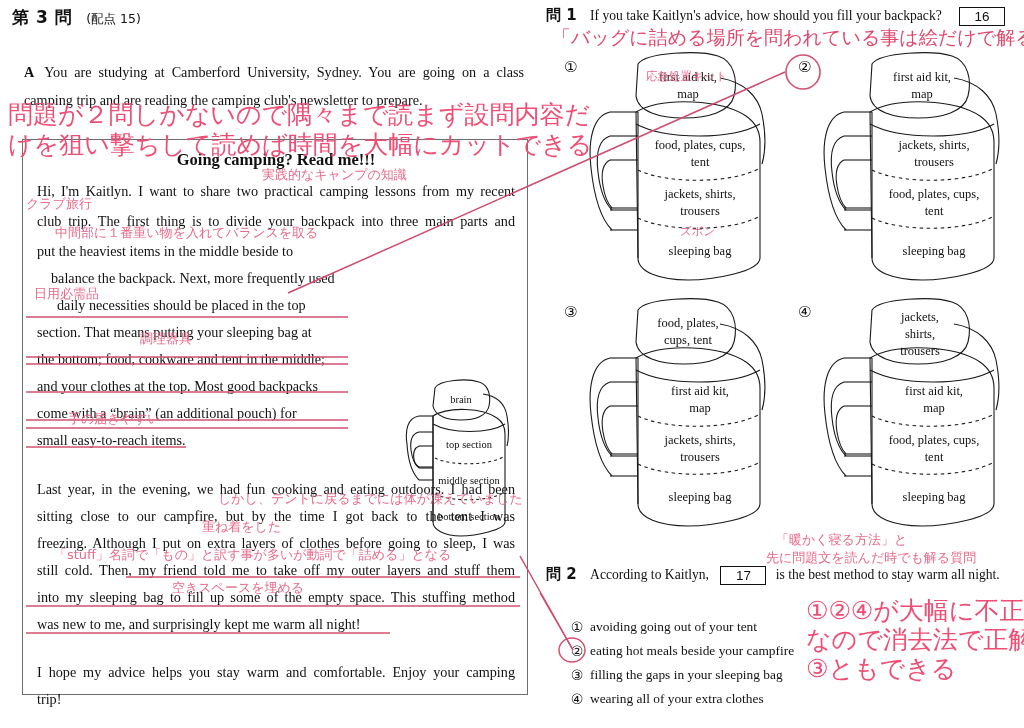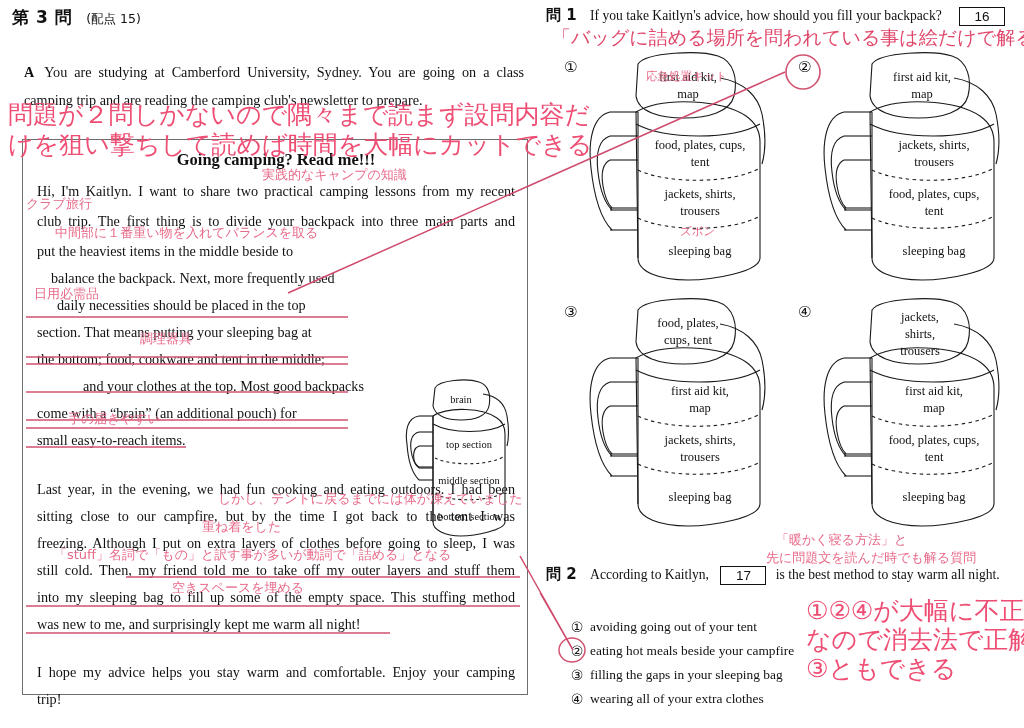--- a/index.html
+++ b/index.html
@@ -104,21 +104,21 @@
     <div id="newsletter-box">
       <div id="newsletter-title">Going camping?  Read me!!!</div>
 
       <div class="nl-just" style="left:14px; top:42px; width:478px;">Hi, I'm Kaitlyn.  I want to share two practical camping lessons from my recent</div>
       <div class="nl-just" style="left:14px; top:72px; width:478px;">club trip.  The first thing is to divide your backpack into three main parts and</div>
       <div class="nl-line" style="left:14px; top:102px;">put  the  heaviest  items  in  the  middle  beside  to</div>
       <div class="nl-line" style="left:28px; top:129px;">balance the backpack.  Next, more frequently used</div>
       <div class="nl-line" style="left:14px; top:156px;margin-left:20px;">daily  necessities  should  be  placed  in  the  top</div>
       <div class="nl-line" style="left:14px; top:183px;">section.  That means putting your sleeping bag at</div>
       <div class="nl-line" style="left:14px; top:210px;">the bottom; food, cookware and tent in the middle;</div>
-      <div class="nl-line" style="left:14px; top:237px;margin-left:46px;">and your clothes at the top. Most good backpacks</div>
+      <div class="nl-line" style="left:14px; top:237px;">and your clothes at the top. Most good backpacks</div>
       <div class="nl-line" style="left:14px; top:264px;">come  with  a  “brain”  (an  additional  pouch)  for</div>
       <div class="nl-line" style="left:14px; top:291px;">small easy-to-reach items.</div>
 
       <div class="nl-just" style="left:14px; top:340px; width:478px;">Last year, in the evening, we had fun cooking and eating outdoors.  I had been</div>
       <div class="nl-just" style="left:14px; top:367px; width:478px;">sitting  close  to  our  campfire,  but  by  the  time  I  got  back  to  the  tent  I  was</div>
       <div class="nl-just" style="left:14px; top:394px; width:478px;">freezing.  Although I put on extra layers of clothes before going to sleep, I was</div>
       <div class="nl-just" style="left:14px; top:421px; width:478px;">still cold.  Then, my friend told me to take off my outer layers and stuff them</div>
       <div class="nl-just" style="left:14px; top:448px; width:478px;">into my sleeping bag to fill up some of the empty space.  This stuffing method</div>
       <div class="nl-line" style="left:14px; top:475px;">was new to me, and surprisingly kept me warm all night!</div>
 

